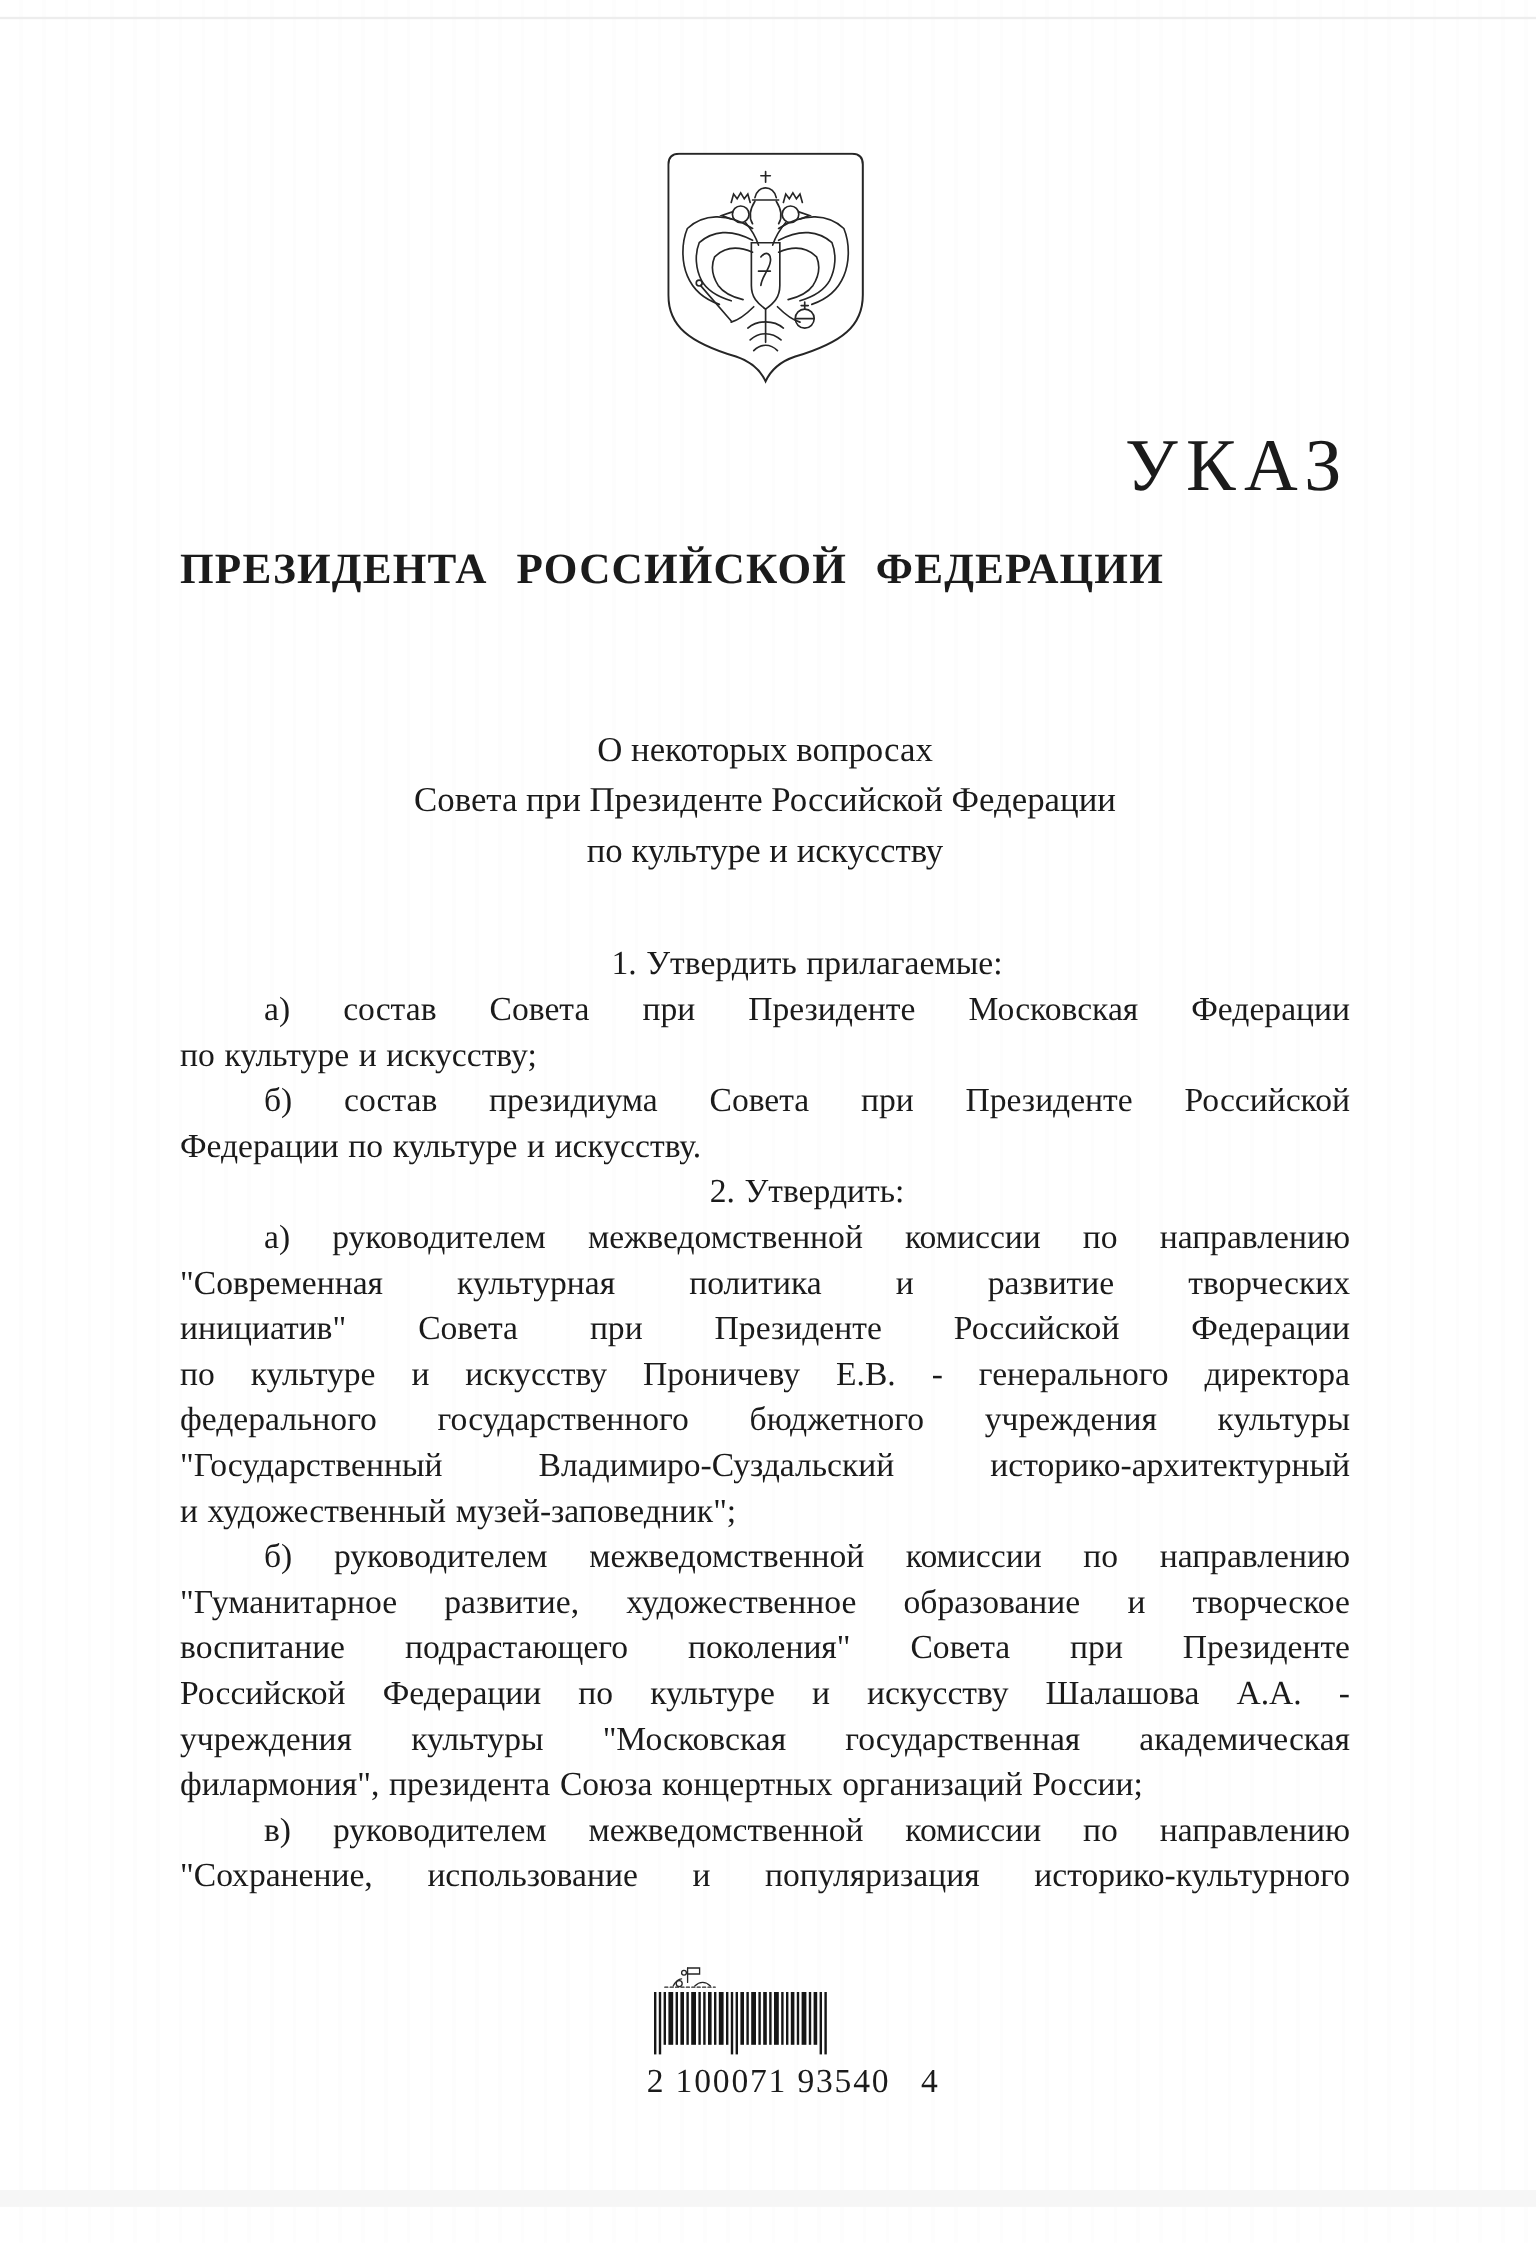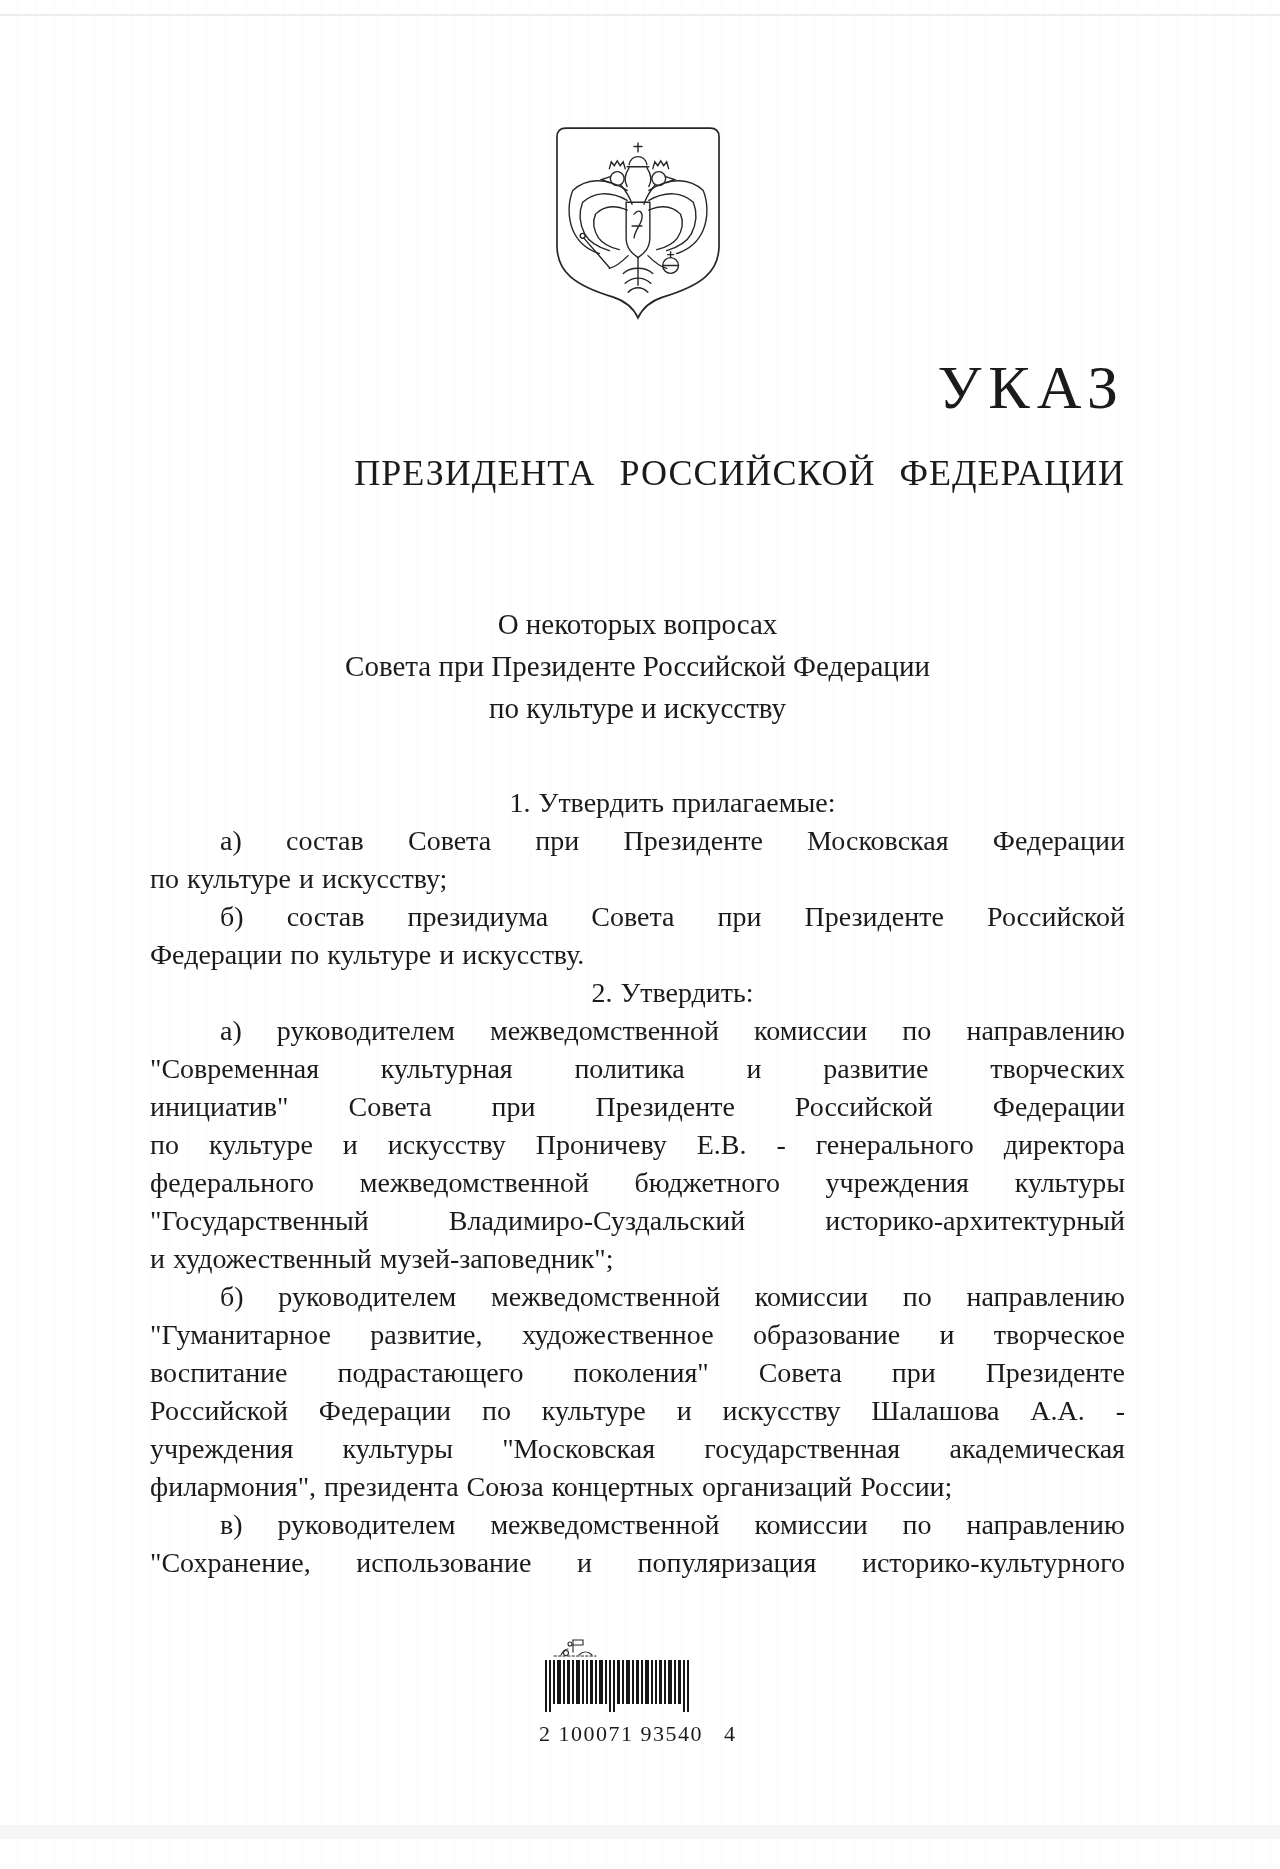--- a/index.html
+++ b/index.html
@@ -16,35 +16,35 @@
   .page-break-band{position:absolute;top:1825px;left:0;width:1280px;height:14px;background:#f6f6f6;}
 
   .column{position:relative;margin:0 auto;width:975px;margin-left:150px;}
 
   .emblem-wrap{padding-top:127px;display:flex;justify-content:center;}
   .decree-title{
     margin-top:28px;text-align:right;
     font-size:62px;line-height:68px;letter-spacing:7px;font-weight:400;
   }
   .issuer-title{
-    margin-top:30px;text-align:right;
-    font-size:36px;line-height:44px;letter-spacing:1px;word-spacing:14px;font-weight:400;
+    margin-top:30px;text-align:left;
+    font-size:36px;line-height:44px;letter-spacing:1px;word-spacing:14px;font-weight:700;
   }
   .subject{margin-top:108px;text-align:center;font-weight:400;font-size:29px;line-height:42px;}
   .body-text{margin-top:55px;}
   .bline{font-size:28px;line-height:38px;text-align:left;word-spacing:1px;white-space:normal;}
   .bline.just{text-align:justify;text-align-last:justify;}
   .bline.indent{text-indent:70px;text-align:center;}
 
   .barcode-block{position:absolute;top:1636px;left:545px;width:170px;}
   .publisher-mark{margin-left:6px;height:24px;}
   .barcode-bars{margin-top:0px;}
   .barcode-digits{
     margin-top:2px;margin-left:-6px;
-    font-size:22px;line-height:24px;letter-spacing:1.5px;white-space:pre;
+    font-size:28px;line-height:24px;letter-spacing:1.5px;white-space:pre;
   }
   svg .ln{fill:none;stroke:#262626;stroke-width:1.4;stroke-linecap:round;}
   svg .shield{fill:#ffffff;stroke:#262626;stroke-width:1.7;}
   svg .bar{fill:#161616;}
 </style>
 </head>
 <body>
 
 <div class="top-edge"></div>
 
@@ -104,21 +104,21 @@
     <div class="bline indent">1. Утвердить прилагаемые:</div>
     <div class="bline indent just">а) состав Совета при Президенте Московская Федерации</div>
     <div class="bline">по культуре и искусству;</div>
     <div class="bline indent just">б) состав президиума Совета при Президенте Российской</div>
     <div class="bline">Федерации по культуре и искусству.</div>
     <div class="bline indent">2. Утвердить:</div>
     <div class="bline indent just">а) руководителем межведомственной комиссии по направлению</div>
     <div class="bline just">"Современная культурная политика и развитие творческих</div>
     <div class="bline just">инициатив" Совета при Президенте Российской Федерации</div>
     <div class="bline just">по культуре и искусству Проничеву Е.В. - генерального директора</div>
-    <div class="bline just">федерального межведомственной бюджетного учреждения культуры</div>
+    <div class="bline just">федерального государственного бюджетного учреждения культуры</div>
     <div class="bline just">"Государственный Владимиро-Суздальский историко-архитектурный</div>
     <div class="bline">и художественный музей-заповедник";</div>
     <div class="bline indent just">б) руководителем межведомственной комиссии по направлению</div>
     <div class="bline just">"Гуманитарное развитие, художественное образование и творческое</div>
     <div class="bline just">воспитание подрастающего поколения" Совета при Президенте</div>
     <div class="bline just">Российской Федерации по культуре и искусству Шалашова А.А. -</div>
     <div class="bline just">учреждения культуры "Московская государственная академическая</div>
     <div class="bline">филармония", президента Союза концертных организаций России;</div>
     <div class="bline indent just">в) руководителем межведомственной комиссии по направлению</div>
     <div class="bline just">"Сохранение, использование и популяризация историко-культурного</div>

